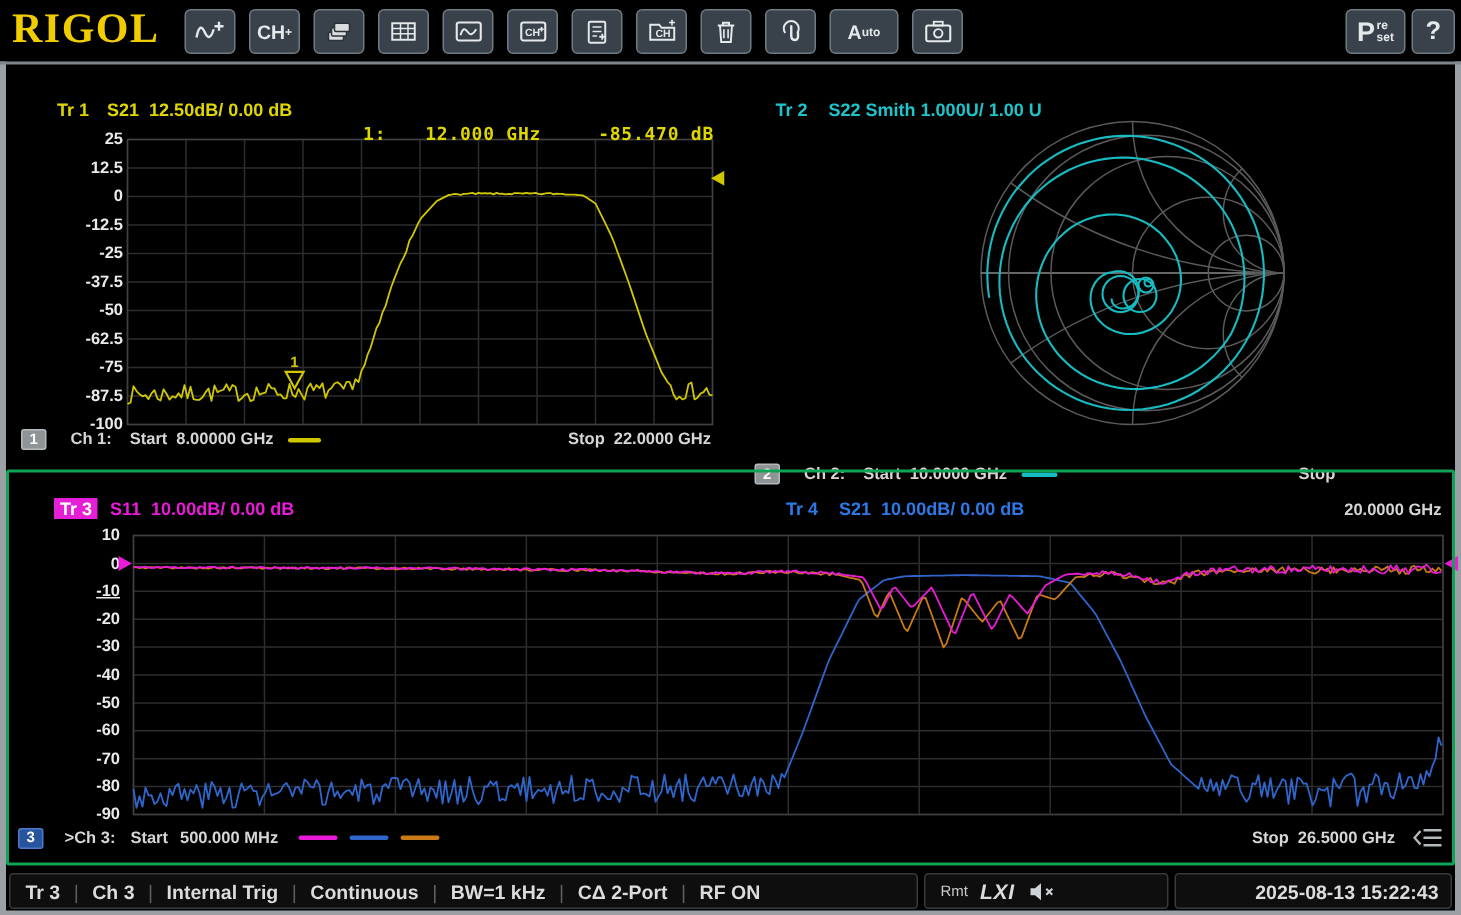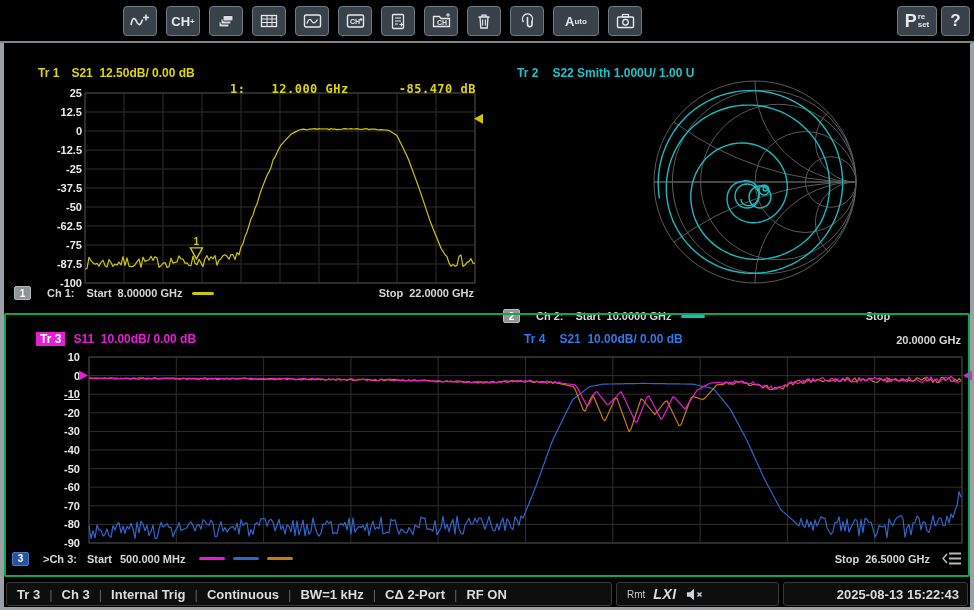--- a/index.html
+++ b/index.html
@@ -48,20 +48,21 @@
 </head>
 <body>
 
 <div id="screen">
 
   <div class="abs edge" style="left:0;top:0;width:4px;height:610px;"></div>
   <div class="abs edge" style="left:970px;top:0;width:4px;height:610px;"></div>
   <div class="abs edge" style="left:0;top:607px;width:974px;height:3px;"></div>
 
   <div class="abs" id="toolbar">
+    <div class="abs" id="logo">RIGOL</div>
     <div id="tb-btns">
         <div class="tb-btn" style="left: 123px; width: 34px;">
           <span>
             <svg width="20" height="17" viewBox="0 0 20 17">
               <path d="M1 12 C2.5 4,4.5 4,6.5 8.5 C8.5 13,10.5 13,12.5 6.5" fill="none" stroke="#e6e9eb" stroke-width="1.6"></path>
               <path d="M13 4.5 H19 M16 1.5 V7.5" stroke="#e6e9eb" stroke-width="1.6"></path>
             </svg>
           </span>
         </div>
         <div class="tb-btn" style="left: 166px; width: 34px;">
@@ -208,21 +209,21 @@
         </g>
         <rect x="4" y="5" width="390" height="190" fill="none" stroke="#404040" stroke-width="1"></rect>
         <polyline points="4.0,181.2 6.0,180.5 8.0,169.4 10.0,172.7 12.0,174.8 14.0,176.2 16.0,175.4 18.0,178.1 20.0,174.3 22.0,172.1 24.0,177.8 26.0,179.0 28.0,171.5 30.0,174.5 32.0,178.4 34.0,176.2 36.0,177.1 38.0,174.1 40.0,177.0 42.0,168.7 44.0,177.5 46.0,169.8 48.0,178.1 50.0,178.6 52.0,178.5 54.0,176.8 56.0,173.6 58.0,171.0 60.0,179.3 62.0,169.0 64.0,173.4 66.0,172.5 68.0,171.8 70.0,168.2 72.0,172.4 74.0,168.7 76.0,169.8 78.0,179.3 80.0,177.7 82.0,175.4 84.0,174.5 86.0,179.4 88.0,178.6 90.0,170.2 92.0,175.1 94.0,174.3 96.0,173.8 98.0,167.9 100.0,170.8 102.0,171.0 104.0,175.3 106.0,174.9 108.0,177.5 110.0,177.6 112.0,168.0 114.0,175.2 116.0,176.7 118.0,171.3 120.0,174.9 122.0,178.4 124.0,170.6 126.0,167.7 128.0,172.2 130.0,168.7 132.0,170.8 134.0,167.5 136.0,177.2 138.0,172.2 140.0,170.7 142.0,167.7 144.0,166.8 146.0,168.3 148.0,171.2 150.0,166.6 152.0,166.6 154.0,171.6 156.0,164.7 158.0,166.8 160.0,159.1 162.0,155.5 164.0,148.6 166.0,144.0 168.0,137.4 170.0,130.7 172.0,127.2 174.0,120.3 176.0,116.1 178.0,109.2 180.0,102.8 182.0,97.6 184.0,92.5 186.0,87.5 188.0,83.9 190.0,79.4 192.0,72.1 194.0,69.1 196.0,64.7 198.0,60.4 200.0,57.1 202.0,54.9 204.0,52.7 206.0,50.6 208.0,48.4 210.0,46.2 212.0,45.1 214.0,44.1 216.0,43.1 218.0,42.0 220.0,41.7 222.0,41.2 224.0,41.4 226.0,42.0 228.0,41.2 230.0,41.2 232.0,40.9 234.0,40.6 236.0,41.4 238.0,40.6 240.0,41.0 242.0,40.8 244.0,41.0 246.0,40.8 248.0,41.6 250.0,40.6 252.0,41.2 254.0,41.1 256.0,41.6 258.0,41.3 260.0,41.5 262.0,40.8 264.0,40.7 266.0,40.9 268.0,41.0 270.0,40.6 272.0,41.0 274.0,40.9 276.0,40.6 278.0,41.2 280.0,41.5 282.0,41.1 284.0,40.8 286.0,40.7 288.0,41.6 290.0,41.1 292.0,41.2 294.0,41.2 296.0,41.7 298.0,41.8 300.0,41.7 302.0,41.8 304.0,42.0 306.0,42.1 308.0,42.5 310.0,43.7 312.0,45.0 314.0,46.3 316.0,47.6 318.0,51.7 320.0,55.7 322.0,59.8 324.0,63.9 326.0,68.0 328.0,72.7 330.0,78.2 332.0,83.6 334.0,89.1 336.0,94.5 338.0,100.0 340.0,105.9 342.0,111.9 344.0,117.9 346.0,123.9 348.0,129.9 350.0,135.6 352.0,140.5 354.0,145.4 356.0,150.3 358.0,155.2 360.0,160.2 362.0,163.4 364.0,166.7 366.0,168.7 368.0,175.0 370.0,178.3 372.0,176.4 374.0,178.3 376.0,177.4 378.0,168.2 380.0,167.0 382.0,178.3 384.0,177.1 386.0,174.4 388.0,173.4 390.0,170.7 392.0,175.2 394.0,175.4" fill="none" stroke="#cfc700" stroke-width="1.2" stroke-linejoin="round"></polyline>
         <polygon points="402,25.840000000000003 402,35.84 393,30.840000000000003" fill="#cfc700"></polygon>
         <polygon points="109.42857142857142,159.9144 121.42857142857142,159.9144 115.42857142857142,170.9144" fill="none" stroke="#cfc700" stroke-width="1.4"></polygon>
         <text x="112.42857142857142" y="156.9144" fill="#cfc700" font-size="10" font-weight="bold" font-family="Liberation Sans,sans-serif">1</text>
       </svg>
     <div class="abs" id="mk-readout" style="left:200px;top:38px;width:272px;">
       <span>1:</span>
       <span style="margin-left:26px;">12.000 GHz</span>
-      <span style="margin-left:50px;">-85.470 dB</span>
+      <span style="margin-left:38px;">-85.470 dB</span>
     </div>
     <div class="abs footer" style="left:10px;top:242px;width:460px;">
       <span class="badge">1</span>
       <span style="margin-left:16px;">Ch 1:</span>
       <span style="margin-left:12px;">Start</span>
       <span style="margin-left:6px;">8.00000 GHz</span>
       <span class="dash" id="ch1-dash" style="width: 22px; margin-left: 10px; background: rgb(207, 199, 0);"></span>
       <span style="margin-left:auto;">Stop</span>
       <span style="margin-left:6px;">22.0000 GHz</span>
     </div>

